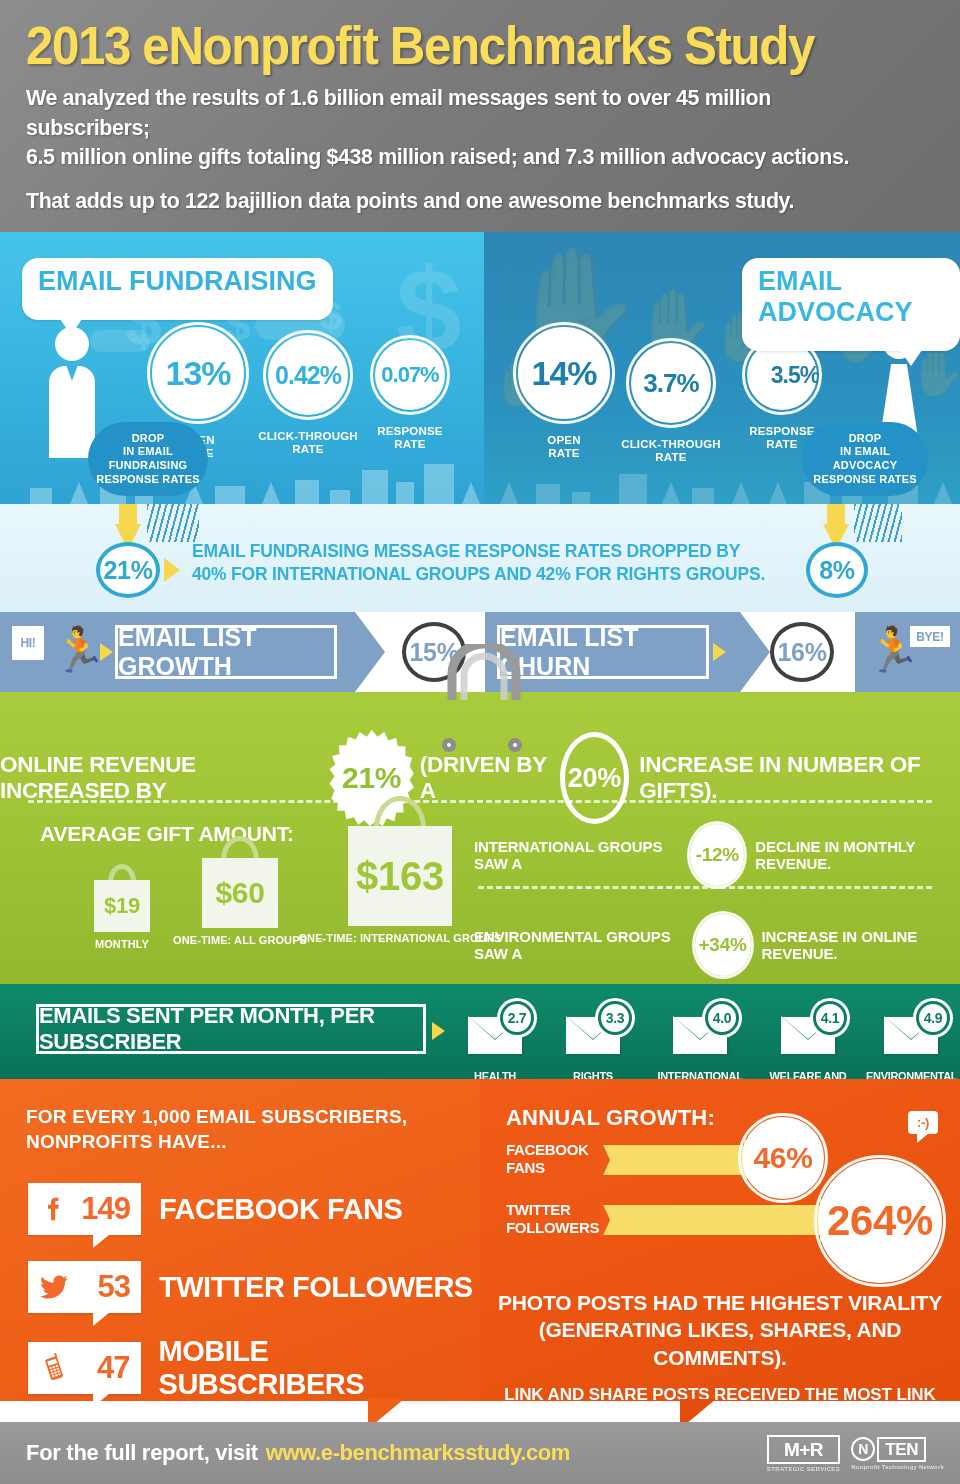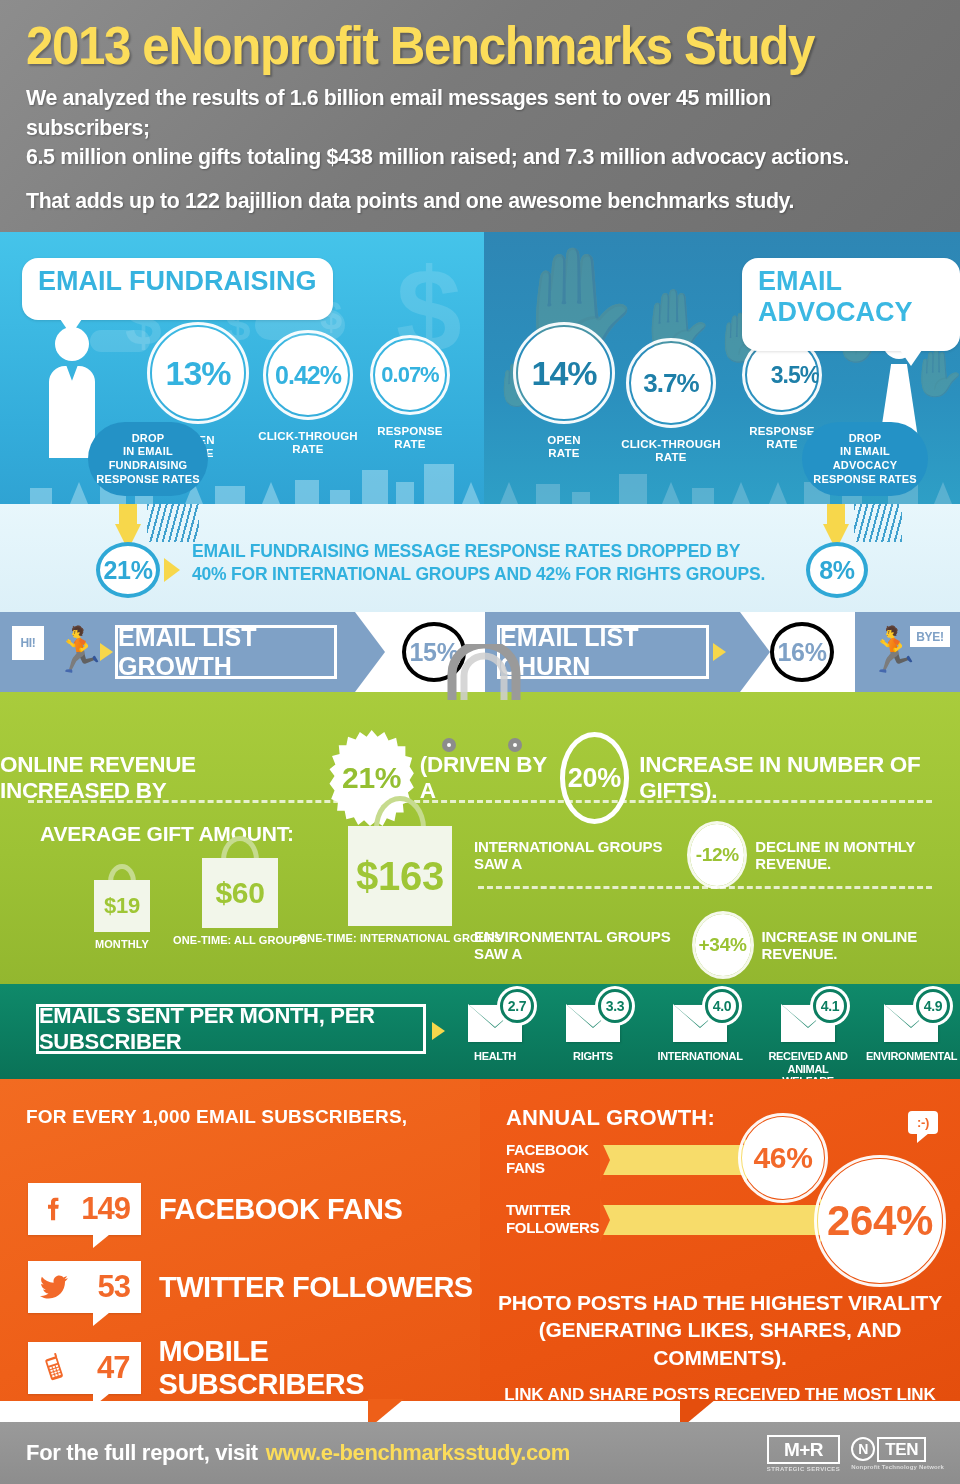--- a/index.html
+++ b/index.html
@@ -137,21 +137,21 @@
     position:absolute; top:0; width:0;height:0;
     border-top:40px solid transparent; border-bottom:40px solid transparent;
     border-left:30px solid #7FA1C6;
   }
   .gb-box {
     position:absolute; border:3px solid #fff; display:flex;
     align-items:center; justify-content:center;
   }
   .gb-box span { color:#fff; font-size:25px; font-weight:bold; letter-spacing:0px; }
   .gb-oval {
-    position:absolute; border:4px solid #000000; border-radius:50%;
+    position:absolute; border:4px solid #404040; border-radius:50%;
     background:#fff; display:flex; align-items:center; justify-content:center;
     color:#7FA1C6; font-size:25px; font-weight:bold;
   }
   .gb-smallbox {
     position:absolute; background:#fff; display:flex; align-items:center;
     justify-content:center; color:#7FA1C6; font-size:12px; font-weight:bold;
   }
   .gb-runner { position:absolute; color:#fff; font-size:44px; line-height:1; }
   .ylw-arrow {
     position:absolute; width:0;height:0;
@@ -208,21 +208,21 @@
   .teal {
     background: linear-gradient(180deg,#0F8A6A 0%,#0C7E61 50%,#0A7257 100%);
     height: 95px; position: relative;
   }
   .teal-box {
     position:absolute; left:36px; top:20px; width:390px; height:50px;
     border:3px solid #fff; display:flex; align-items:center; 
   }
   .teal-box span { color:#fff; font-size:22px; font-weight:bold; letter-spacing:-.3px; }
   .env-item { position:absolute; text-align:center; }
-  .env { width:54px;height:38px;background:#fff;position:relative;margin:4px auto;
+  .env { width:54px;height:38px;background:#fff;position:relative;margin:16px auto;
          box-shadow:1px 1px 2px rgba(0,0,0,.15);}
   .env::before{content:"";position:absolute;top:0;left:0;width:0;height:0;
     border-left:27px solid transparent;border-right:27px solid transparent;
     border-top:24px solid #0C7E61; opacity:.95;}
   .env::after{content:"";position:absolute;top:1px;left:1px;width:0;height:0;
     border-left:26px solid transparent;border-right:26px solid transparent;
     border-top:22px solid #fff;}
   .env-badge {
     position:absolute; right:-12px; top:-15px; width:34px;height:34px;
     border-radius:50%; background:#fff; border:3px solid #0C7E61;
@@ -638,21 +638,21 @@
     </div>
   </div>
 
   <div class="env-item" style="left:762px;top:16px;width:92px;">
     <div class="env">
       <div class="env-badge cond">
         <span>4.1</span>
       </div>
     </div>
     <div class="env-cap cond">
-      <div>RECEIVED AND</div>
+      <div>WELFARE AND</div>
       <div>ANIMAL WELFARE</div>
     </div>
   </div>
 
   <div class="env-item" style="left:866px;top:16px;width:90px;">
     <div class="env">
       <div class="env-badge cond">
         <span>4.9</span>
       </div>
     </div>
@@ -660,20 +660,21 @@
       <div>ENVIRONMENTAL</div>
       <div></div>
     </div>
   </div>
 </div>
 
 <div class="orange">
   <div class="or-left">
     <div class="or-head cond">
       <div>FOR EVERY 1,000 EMAIL SUBSCRIBERS,</div>
+      <div>NONPROFITS HAVE...</div>
     </div>
 
     <div class="stat-row" style="left:28px;top:104px;">
       <div class="stat-box">
         <span class="sico">
           <svg viewBox="0 0 24 24" width="30" height="30">
               <path fill="#F2692A" d="M15.5 3h-2.6C10.8 3 9.6 4.3 9.6 6.4V8.6H7.2v3.2h2.4V21h3.3v-9.2h2.5l.4-3.2h-2.9V6.8c0-.8.2-1.3 1.3-1.3h1.3V3z"></path>
             </svg>
         </span>
         <span class="stat-num cond">149</span>

